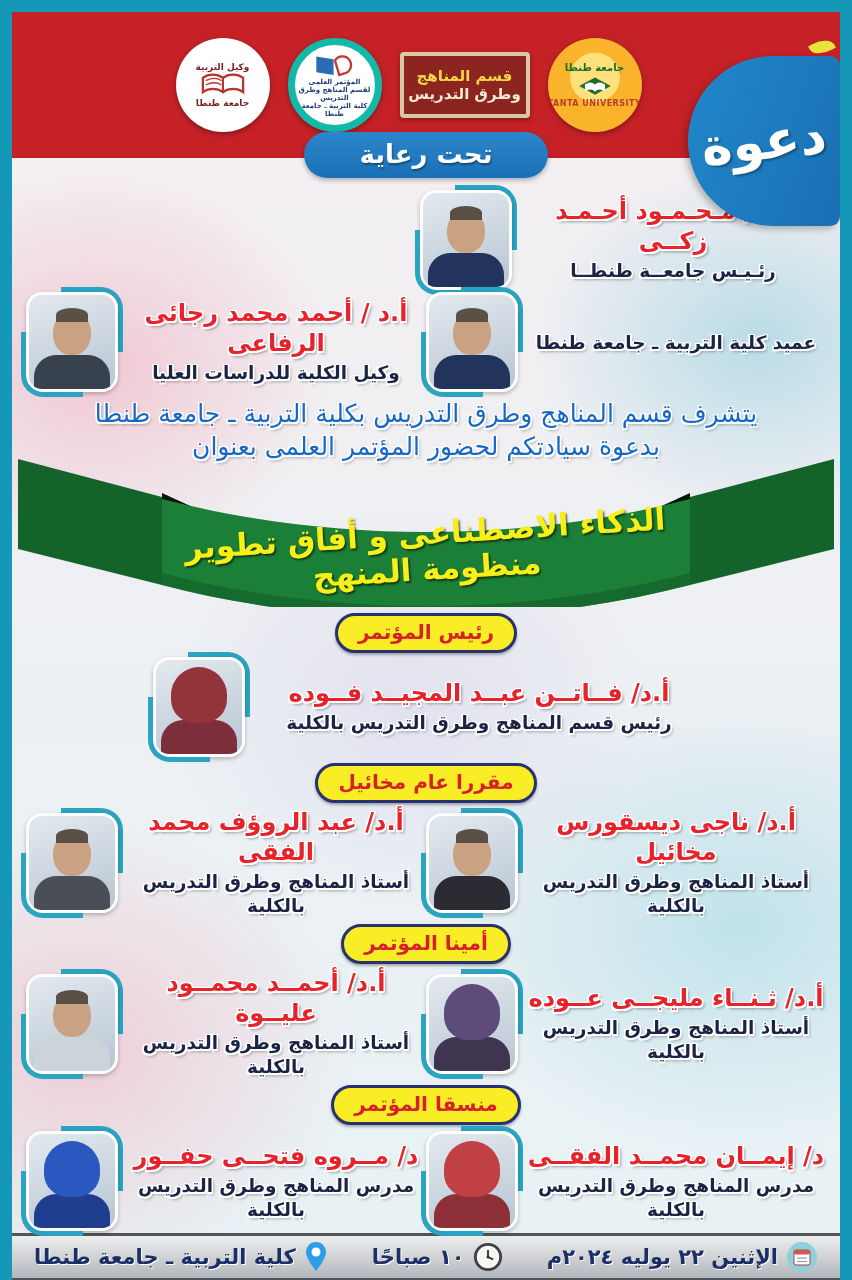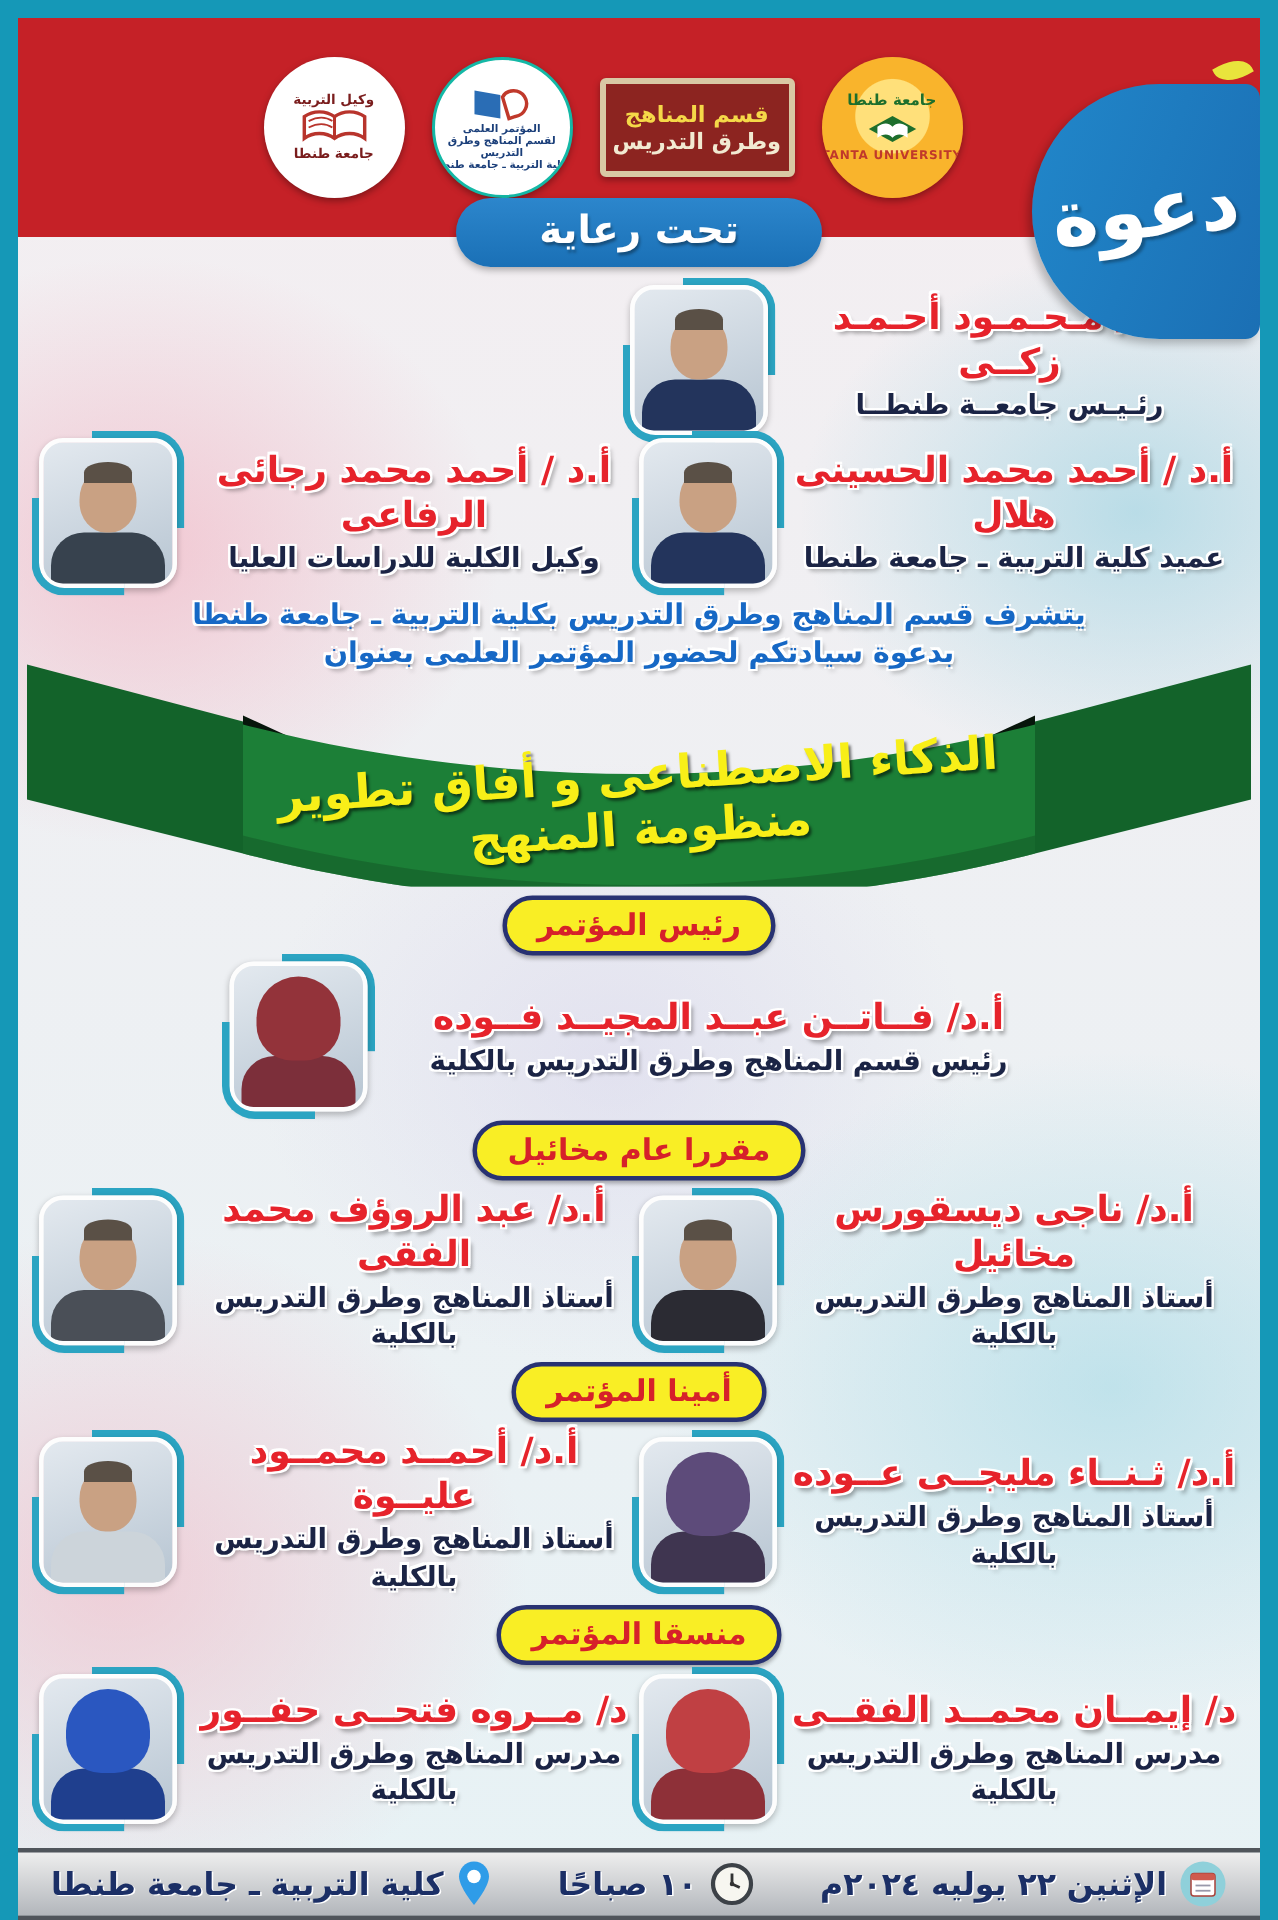--- a/index.html
+++ b/index.html
@@ -21,21 +21,21 @@
   }
 
   
   .topband { height:146px; background:#c52127; position:relative; flex:0 0 auto; }
   .logos { position:absolute; left:140px; right:175px; top:10px; bottom:10px;
            display:flex; align-items:center; justify-content:center; gap:18px; direction:ltr; }
   .logo-circle { width:94px; height:94px; border-radius:50%; background:#fff;
                  display:flex; flex-direction:column; align-items:center; justify-content:center;
                  box-shadow:0 2px 5px rgba(0,0,0,.35); overflow:hidden; text-align:center; }
   .logo-circle .ltxt { font-size:9px; font-weight:bold; color:#7a1d1d; line-height:1.15; }
-  .logo-circle.conf { border:2px solid #14b8a6;align-items:center; }
+  .logo-circle.conf { border:7px solid #14b8a6;align-items:center; }
   .logo-circle.conf .ltxt { color:#1b3f7a; font-size:7px; }
   .logo-rect { width:130px; height:66px; background:#8c2420; border:4px solid #d9c8a4;
                border-radius:4px; display:flex; flex-direction:column; align-items:center;
                justify-content:center; box-shadow:0 2px 5px rgba(0,0,0,.35); }
   .logo-rect .dtxt { color:#f2ead2; font-weight:bold; font-size:15px; line-height:1.2; }
   .logo-rect .dtxt.y { color:#f5d848; }
   .logo-circle.univ { background:radial-gradient(circle at 50% 42%, #ffe07a 0 34%, #f9b42c 35% 100%); }
   .logo-circle.univ .ltxt.g { color:#1d6e2c; font-size:10px; }
   .logo-circle.univ .ltxt.r { color:#c0392b; font-size:8px; letter-spacing:.5px; }
   .bookglyph { width:46px; height:26px; }
@@ -95,21 +95,21 @@
   .photo[data-avatar="man-shirt-light"]{ --suit:#ccd4da; }
   .photo[data-avatar^="woman"] .ph-head::before { content:""; position:absolute;
              inset:-9px -9px -3px; border-radius:50% 50% 42% 42%; background:var(--hijab,#93333a); z-index:-1; }
   .photo[data-avatar="woman-hijab-darkred"] { --hijab:#93333a; --suit:#7c2f3a; }
   .photo[data-avatar="woman-hijab-purple"]  { --hijab:#5d4b7a; --suit:#3f3550; }
   .photo[data-avatar="woman-hijab-red"]     { --hijab:#c04043; --suit:#8e3038; }
   .photo[data-avatar="woman-hijab-blue"]    { --hijab:#2a57c0; --suit:#1f3f8e; }
 
   
   .invite { text-align:center; margin-top:6px; flex:0 0 auto; position:relative; z-index:3; }
-  .invite .iline { color:#1668c5; font-weight:bold; font-size:19px; line-height:1.3;
+  .invite .iline { color:#1668c5; font-weight:normal; font-size:25px; line-height:1.3;
            text-shadow:-1.5px -1.5px 0 #fff,1.5px -1.5px 0 #fff,-1.5px 1.5px 0 #fff,
                        1.5px 1.5px 0 #fff,2px 3px 3px rgba(0,0,0,.3); }
   .ribbon { position:relative; height:152px; margin-top:-8px; flex:0 0 auto; z-index:2; }
   .ribbon svg { position:absolute; inset:0; width:100%; height:100%; }
   .ribbon-title { position:absolute; left:50%; top:63%; width:72%;
                   transform:translate(-50%,-50%) rotate(-3.5deg);
                   text-align:center; color:#f8ef18; font-weight:bold; font-size:31px;
                   text-shadow:1.5px 2px 2px rgba(0,0,0,.55); }
 
   
@@ -189,21 +189,20 @@
 
   <div class="prow" style="min-height:98px;">
     <div class="person">
       <div class="pframe">
         <div class="photo" data-avatar="man-suit-navy">
           <div class="ph-head"></div>
           <div class="ph-body"></div>
         </div>
       </div>
       <div class="ptxt">
-        <div class="pname">أ.د / أحمد محمد الحسينى هلال</div>
         <div class="ptitle">عميد كلية التربية ـ جامعة طنطا</div>
       </div>
     </div>
     <div class="person">
       <div class="pframe">
         <div class="photo" data-avatar="man-uniform">
           <div class="ph-head"></div>
           <div class="ph-body"></div>
         </div>
       </div>

